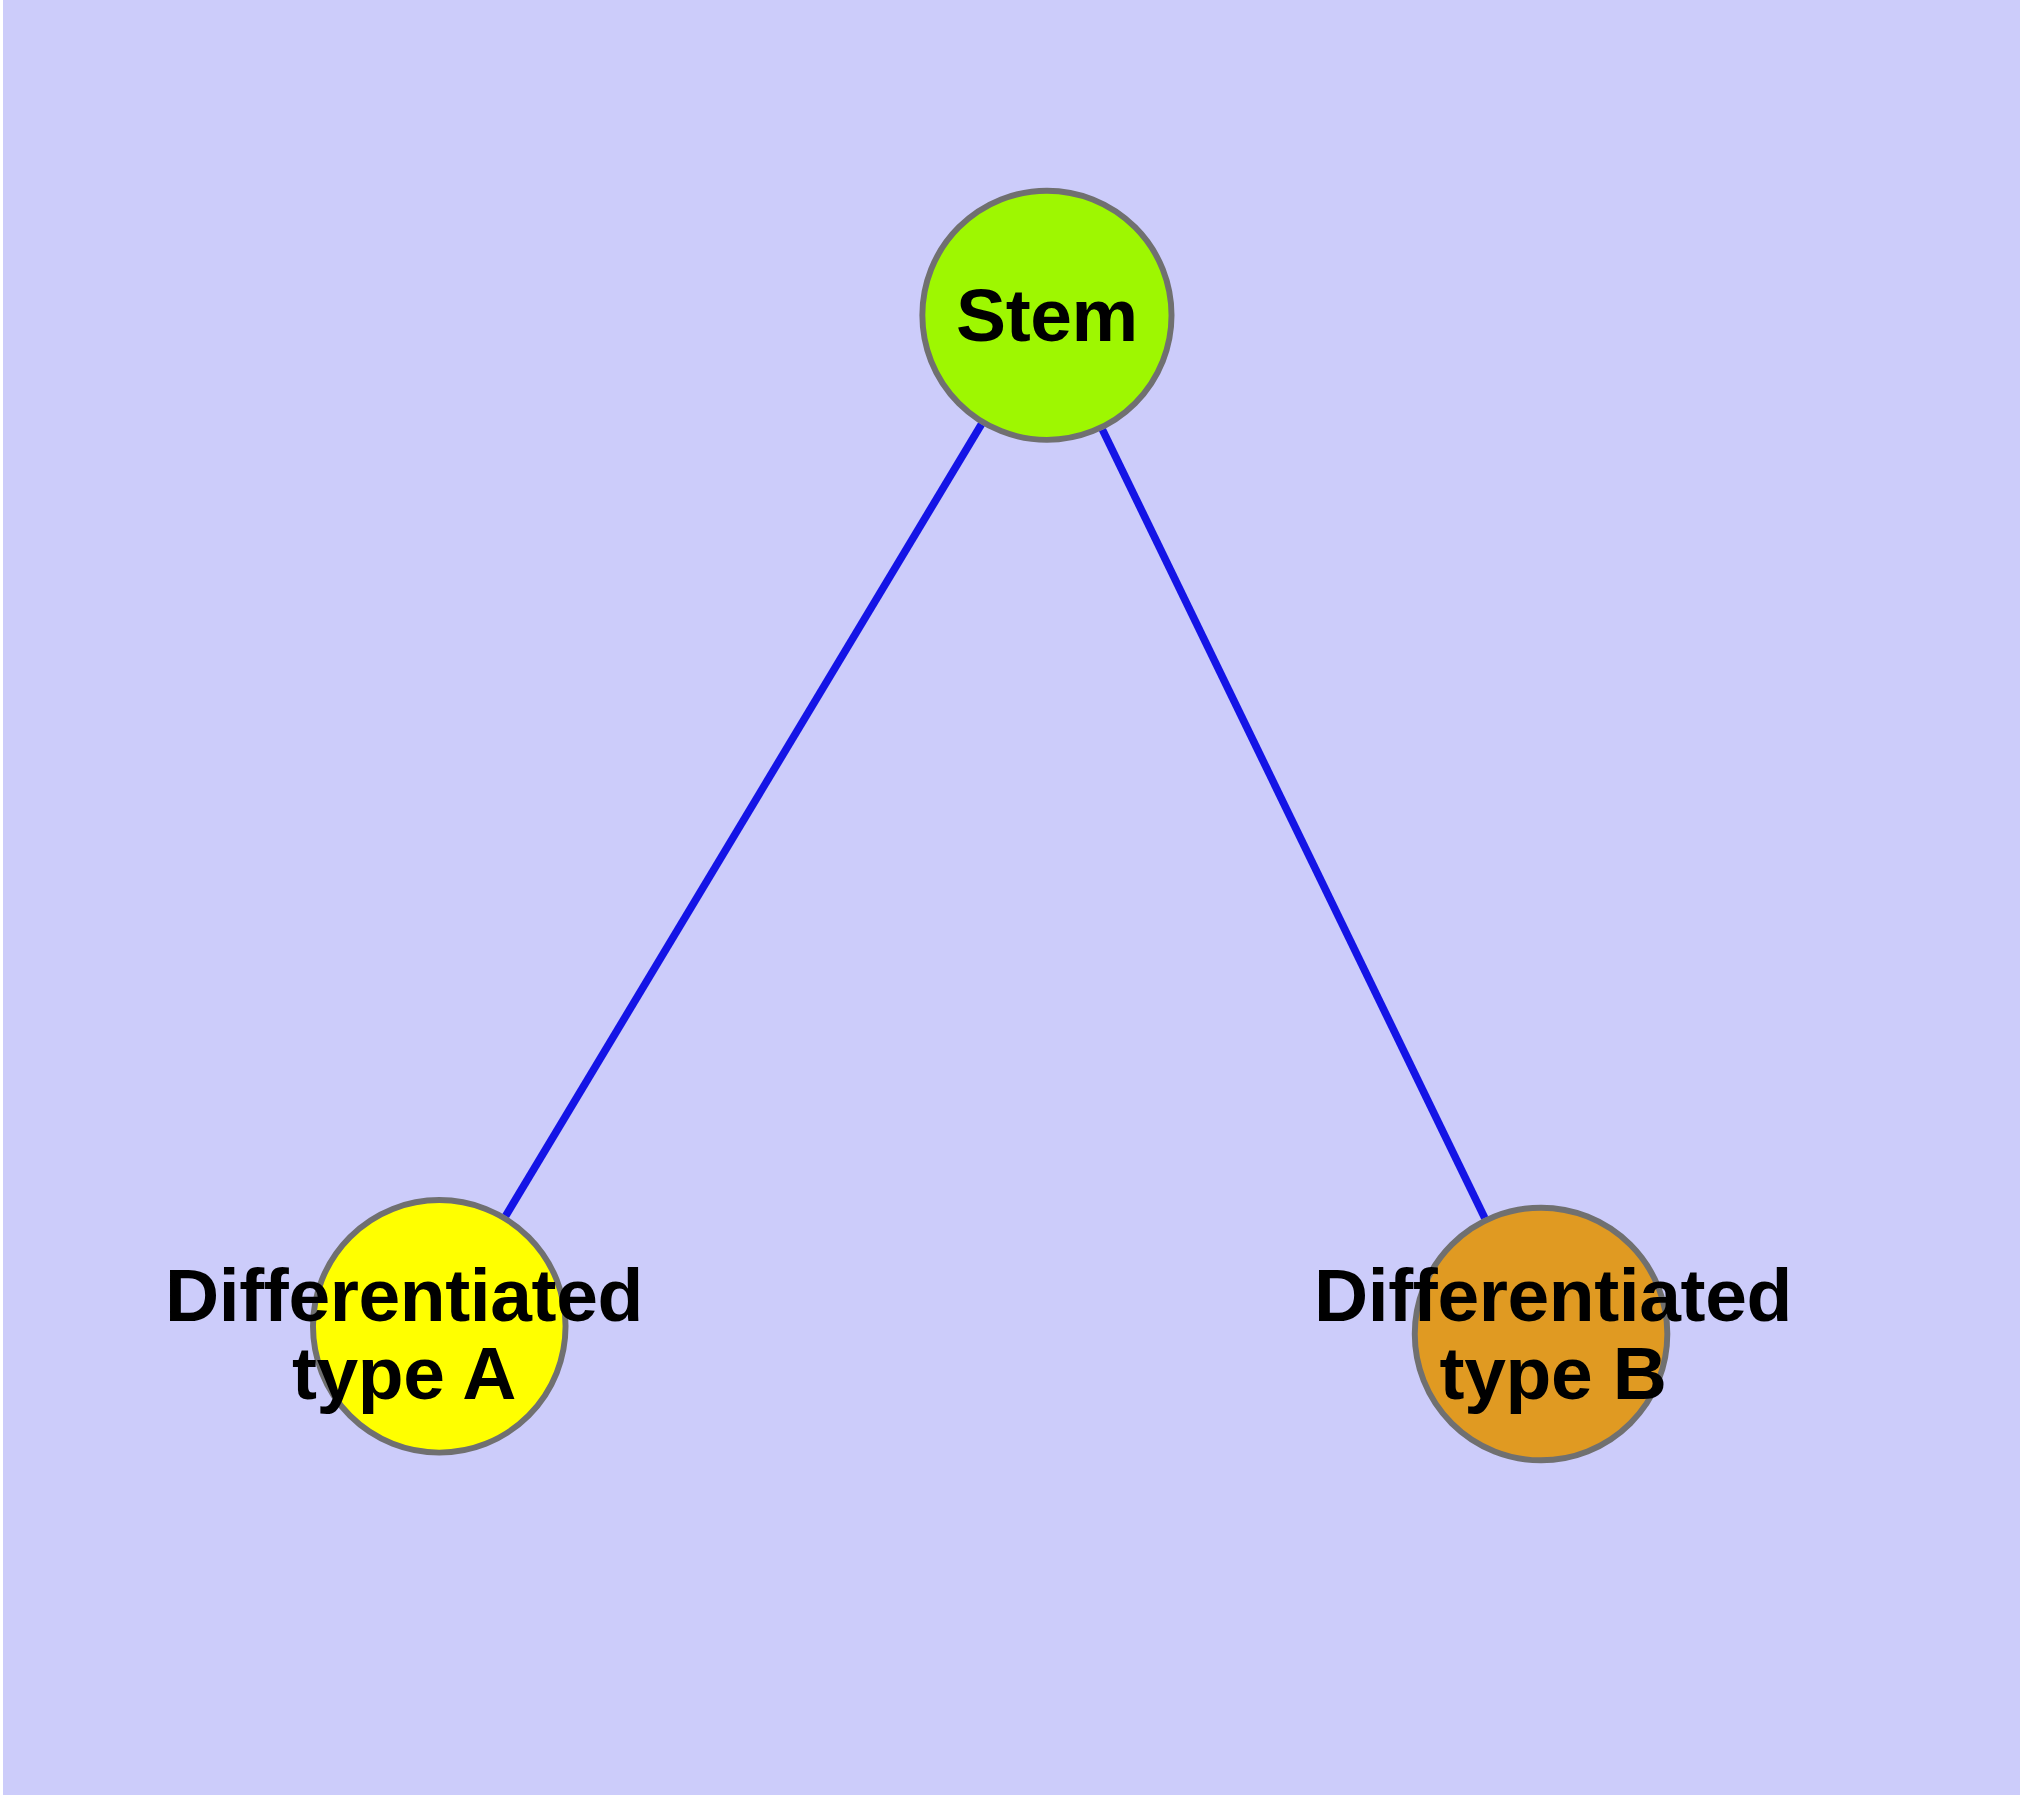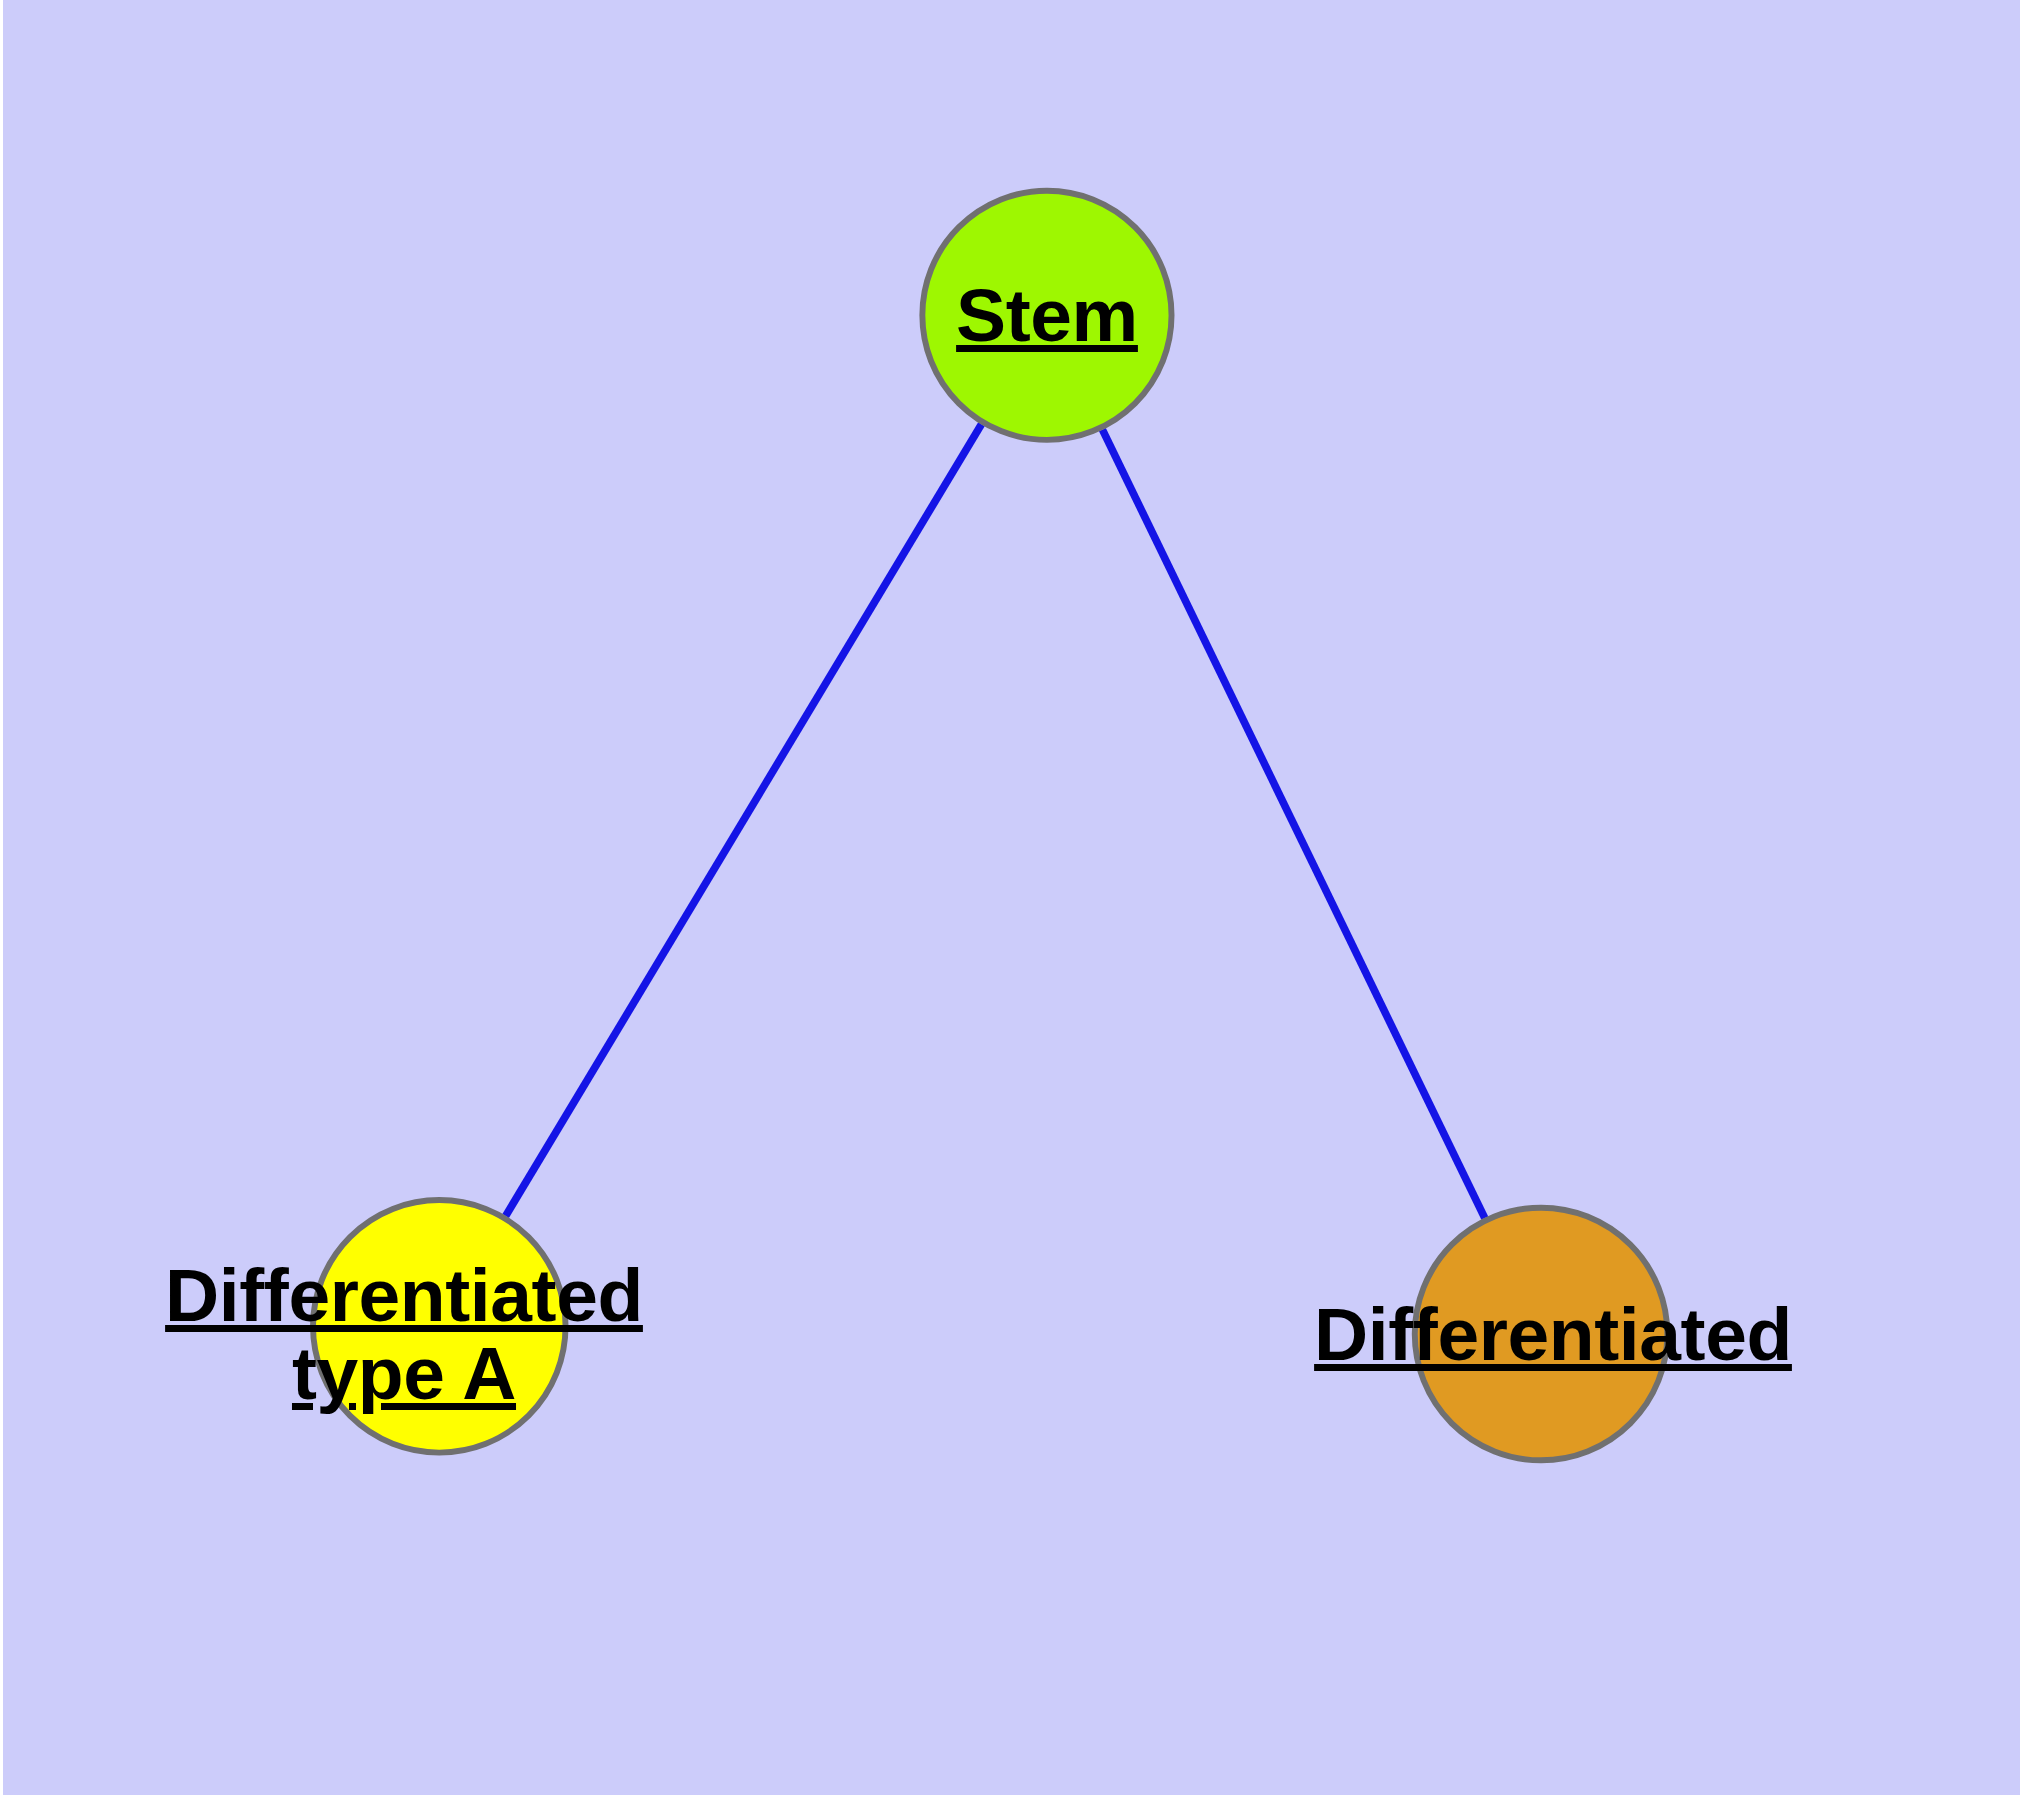--- a/index.html
+++ b/index.html
@@ -33,21 +33,20 @@
   .node-label {
     position: absolute;
     color: #000000;
     font-weight: bold;
     text-align: center;
     line-height: 1.04;
     white-space: pre;
     transform: translate(-50%, -50%);
     pointer-events: none;
     letter-spacing: -0.4px;
-    text-decoration: underline;
   }
   #label-stem {
     font-size: 75px;
   }
   #label-type-a, #label-type-b {
     font-size: 75px;
     margin-left: 44px;
   }
 </style>
 </head>
@@ -70,16 +69,16 @@
       <circle cx="518" cy="1565" r="149" fill="#ffff00" stroke="#707070" stroke-width="7"></circle>
 
       <circle cx="1818" cy="1574" r="149" fill="#e09a22" stroke="#707070" stroke-width="7"></circle>
     </g>
   </svg>
 
   <div class="node-label" id="label-stem" style="left: 1047px; top: 315px;">Stem</div>
 
   <div class="node-label" id="label-type-a" style="left:360px; top:1334px;"><span>Differentiated</span><br><span>type A</span></div>
 
-  <div class="node-label" id="label-type-b" style="left:1509px; top:1334px;"><span>Differentiated</span><br></div>
+  <div class="node-label" id="label-type-b" style="left:1509px; top:1334px;"><span>Differentiated</span><br><span>type B</span></div>
 
 </div>
 
 
 </body></html>

